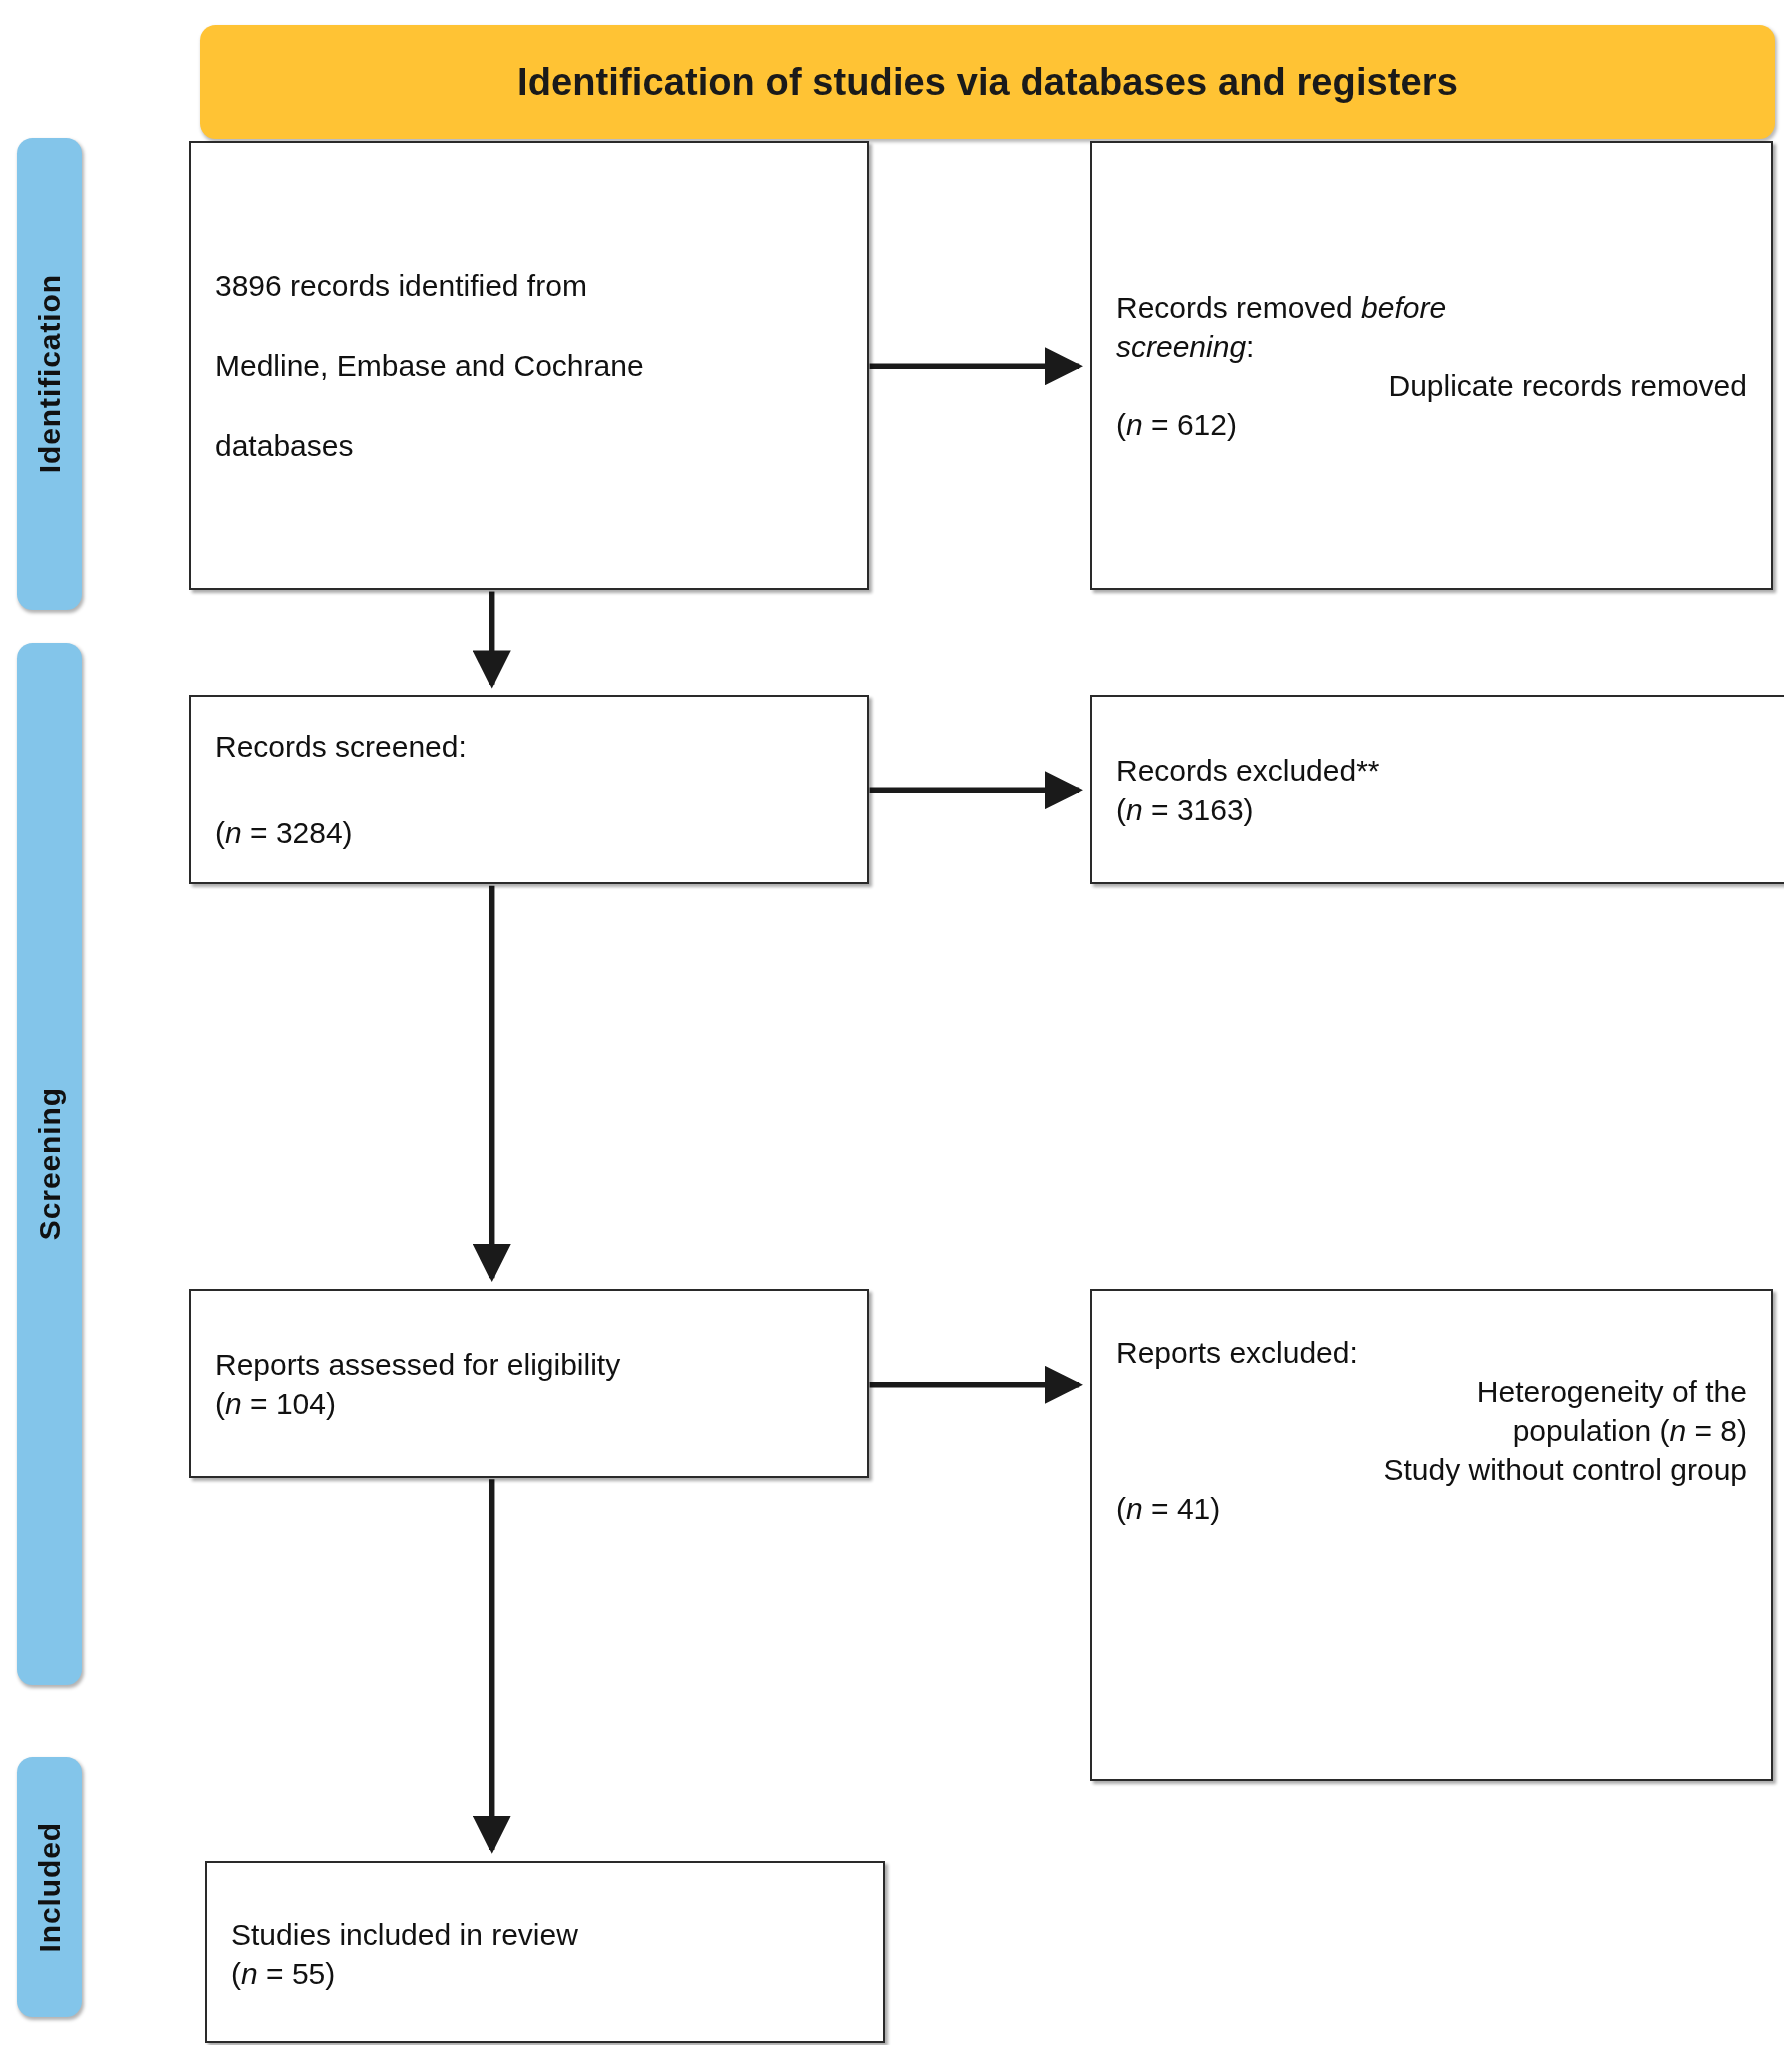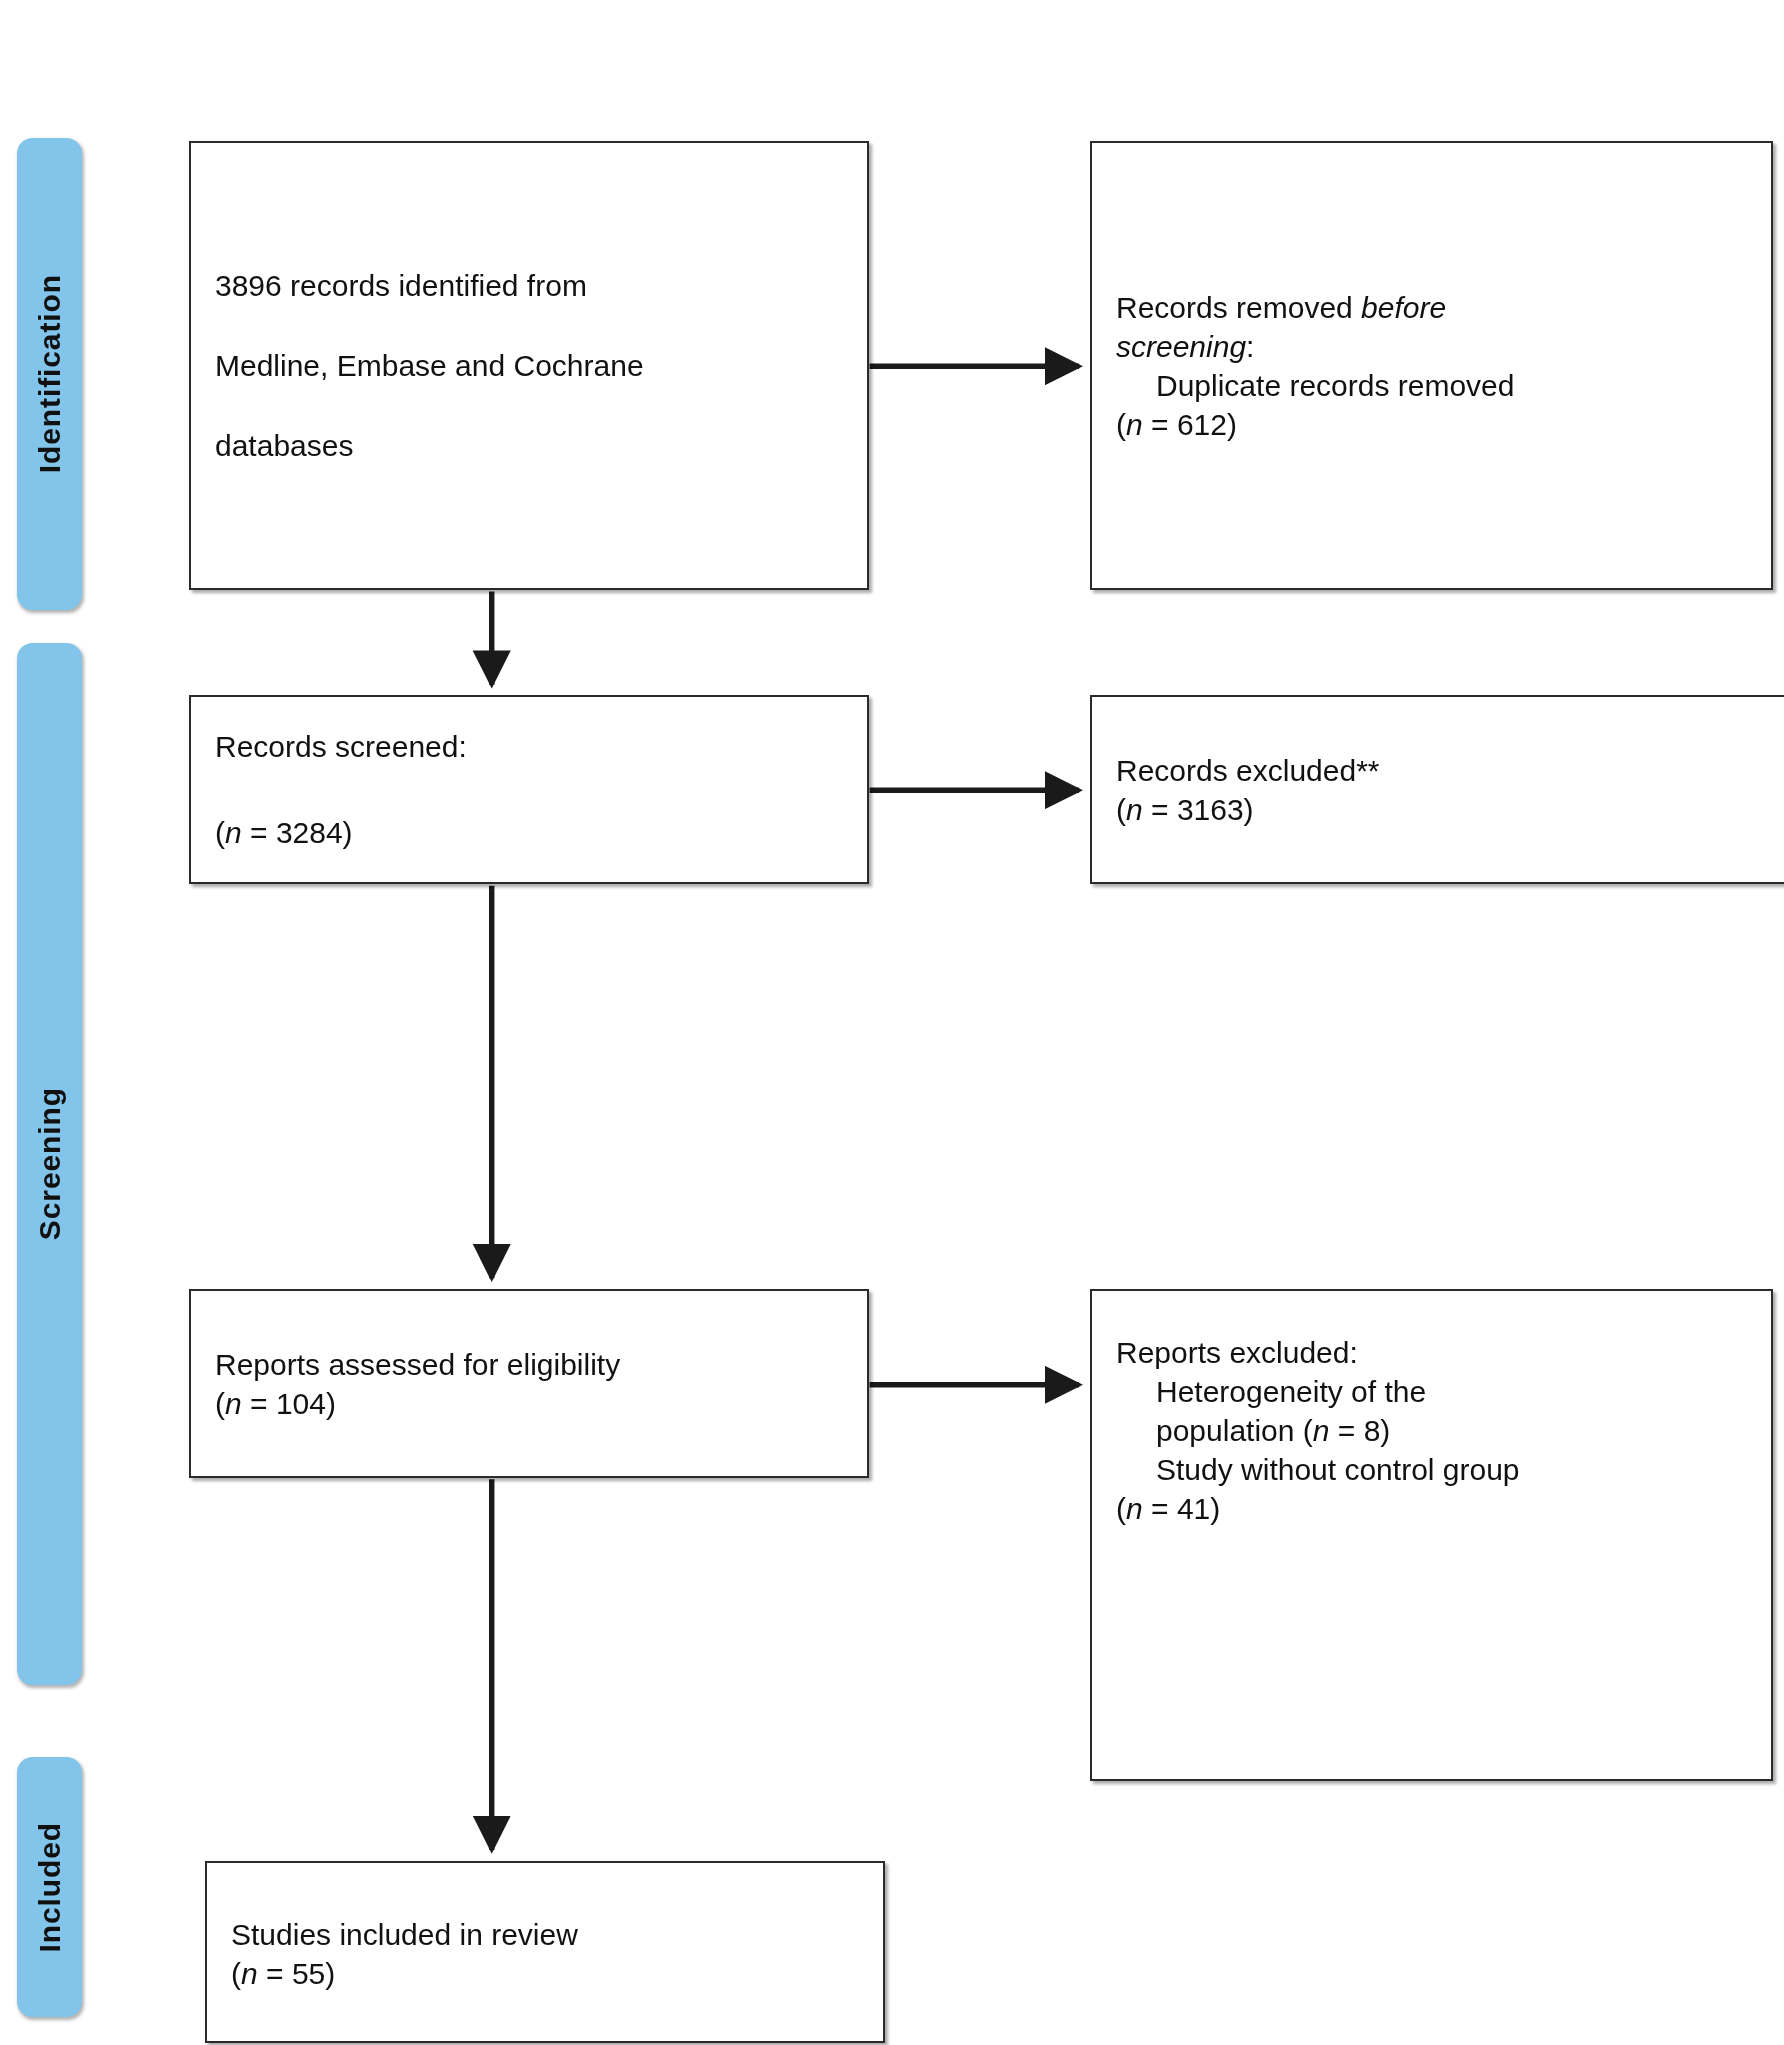--- a/index.html
+++ b/index.html
@@ -71,21 +71,21 @@
     padding: 20.6px 24px;
     display: flex;
     flex-direction: column;
     justify-content: center;
   }
   .box p {
     font-size: 30px;
     line-height: 1.30;
     color: #111111;
   }
-  .box p.indent { padding-left: 40px; }
+  .box p.indent { padding-left: 40px; text-align: right; }
   .box em { font-style: italic; }
   .box i.var { font-style: italic; }
 
   #box-identified    { left: 189px;  top: 141px;  width: 680px; height: 449px; gap: 41px; }
   #box-removed       { left: 1090px; top: 141px;  width: 683px; height: 449px; }
   #box-screened      { left: 189px;  top: 695px; width: 680px; height: 189px; gap: 47px; }
   #box-rec-excluded  { left: 1090px; top: 695px; width: 728px; height: 189px; }
   #box-eligibility   { left: 189px;  top: 1289px; width: 680px; height: 189px; justify-content: center; }
   #box-rep-excluded  { left: 1090px; top: 1289px; width: 683px; height: 492px; }
   #box-included      { left: 189px;  top: 1861px; width: 680px; height: 182px; margin-left: 16px; }
@@ -102,20 +102,23 @@
     left: 0; top: 0;
     width: 1784px; height: 2046px;
     pointer-events: none;
   }
 </style>
 </head>
 <body>
 
 <div id="stage">
 
+  <div class="banner">
+    <div class="banner-text">Identification of studies via databases and registers</div>
+  </div>
 
   <div class="phase" id="phase-identification">
     <span class="phase-label">Identification</span>
   </div>
   <div class="phase" id="phase-screening">
     <span class="phase-label">Screening</span>
   </div>
   <div class="phase" id="phase-included">
     <span class="phase-label">Included</span>
   </div>

